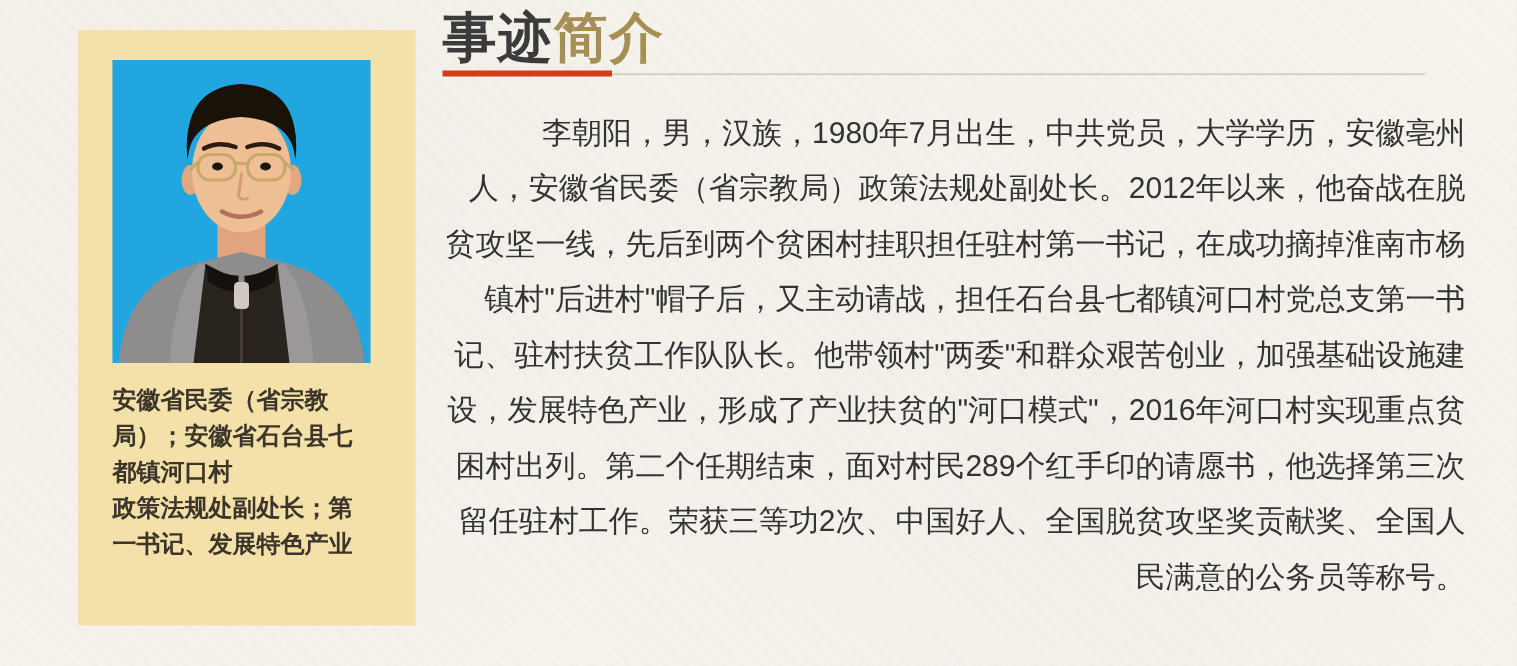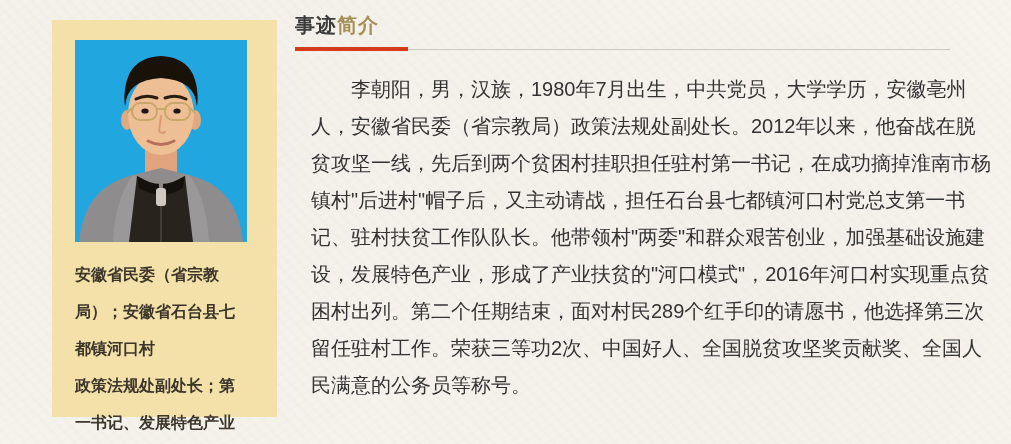--- a/index.html
+++ b/index.html
@@ -29,51 +29,51 @@
   .photo{
     position:absolute;left:23px;top:20px;
     width:172px;height:202px;
     background:#21a6df;
     overflow:hidden;
   }
   .photo svg{display:block;width:100%;height:100%;}
   .caption{
     position:absolute;left:23px;top:236px;
     width:168px;
-    font-size:16px;line-height:37px;font-weight:bold;
+    font-size:16px;line-height:24px;font-weight:bold;
     color:#3c352a;
     letter-spacing:0;
   }
 
   
   .content{
     position:absolute;left:295px;top:8px;
     width:682px;
   }
   .heading{
     margin:0;
-    font-size:20px;line-height:34px;font-weight:bold;
+    font-size:36px;line-height:34px;font-weight:bold;
     letter-spacing:1px;
   }
   .heading .t1{color:#3b3b3b;}
   .heading .t2{color:#a68f55;}
   .rule{
     margin-top:5px;
     width:655px;height:4px;
     display:flex;align-items:center;
   }
   .rule-red{width:113px;height:4px;background:#d63a17;flex:0 0 auto;}
   .rule-gray{flex:1 1 auto;height:1px;background:#ccc8c0;}
   .bio{
-    margin:20px 0 0 16px;
+    margin:20px 0 0 0;
     width:682px;
     font-size:20px;line-height:37px;
     color:#333333;
     text-indent:2em;
-    text-align:left;
+    text-align:right;
   }
 </style>
 </head>
 <body>
 
 <div class="page">
 
   <aside class="profile-card">
     <div class="photo">
       <svg viewBox="0 0 172 202" xmlns="http://www.w3.org/2000/svg">

